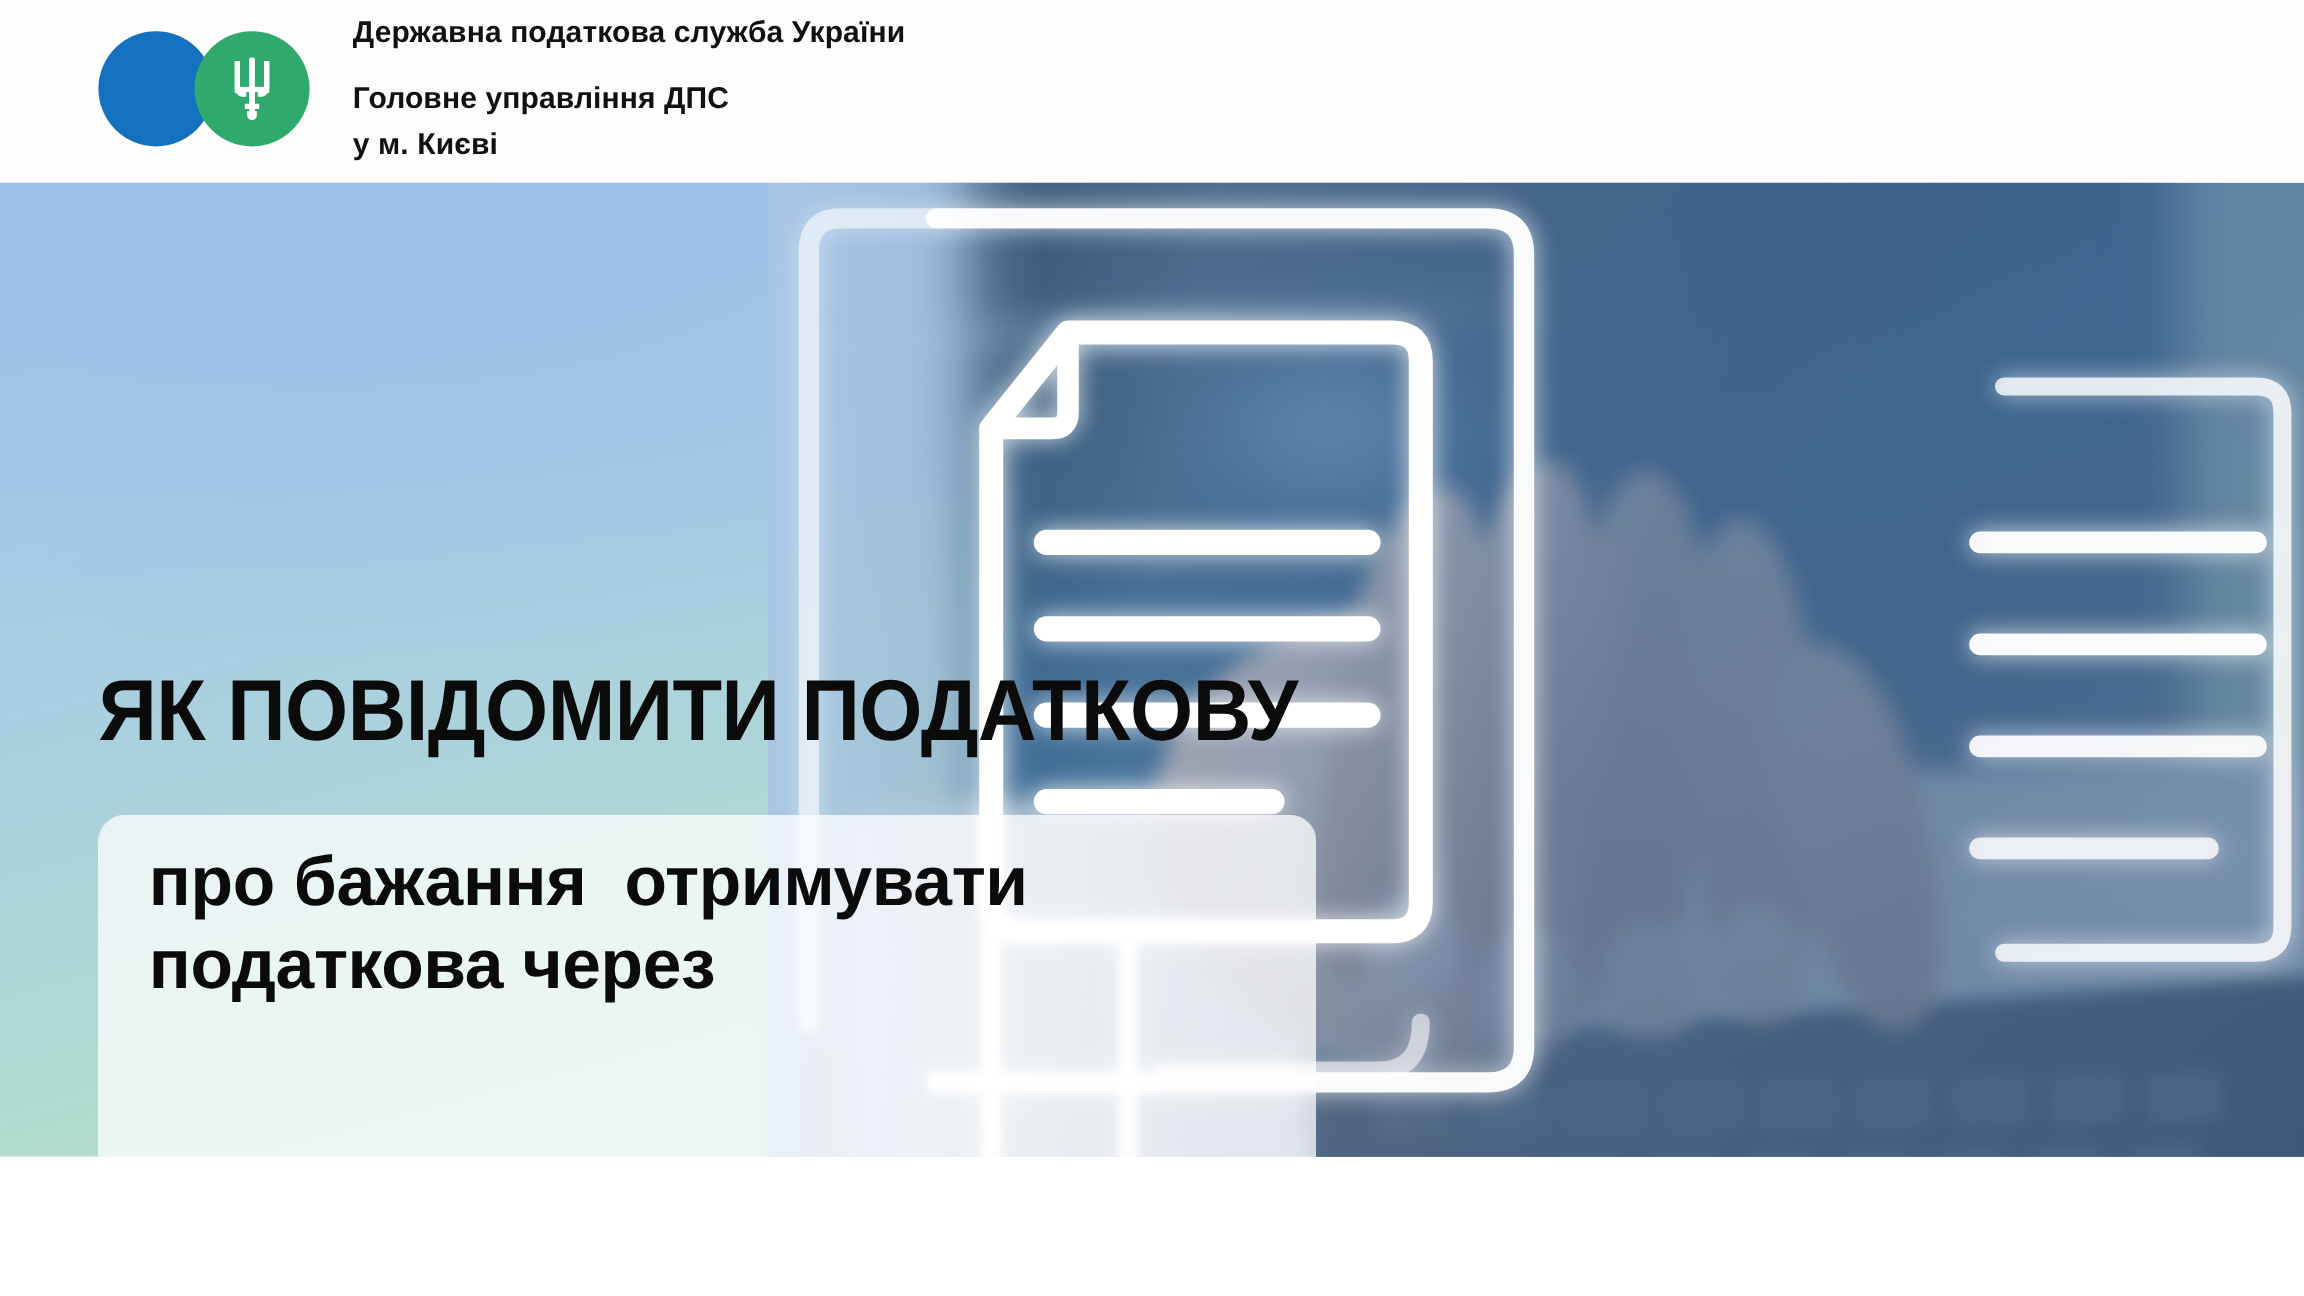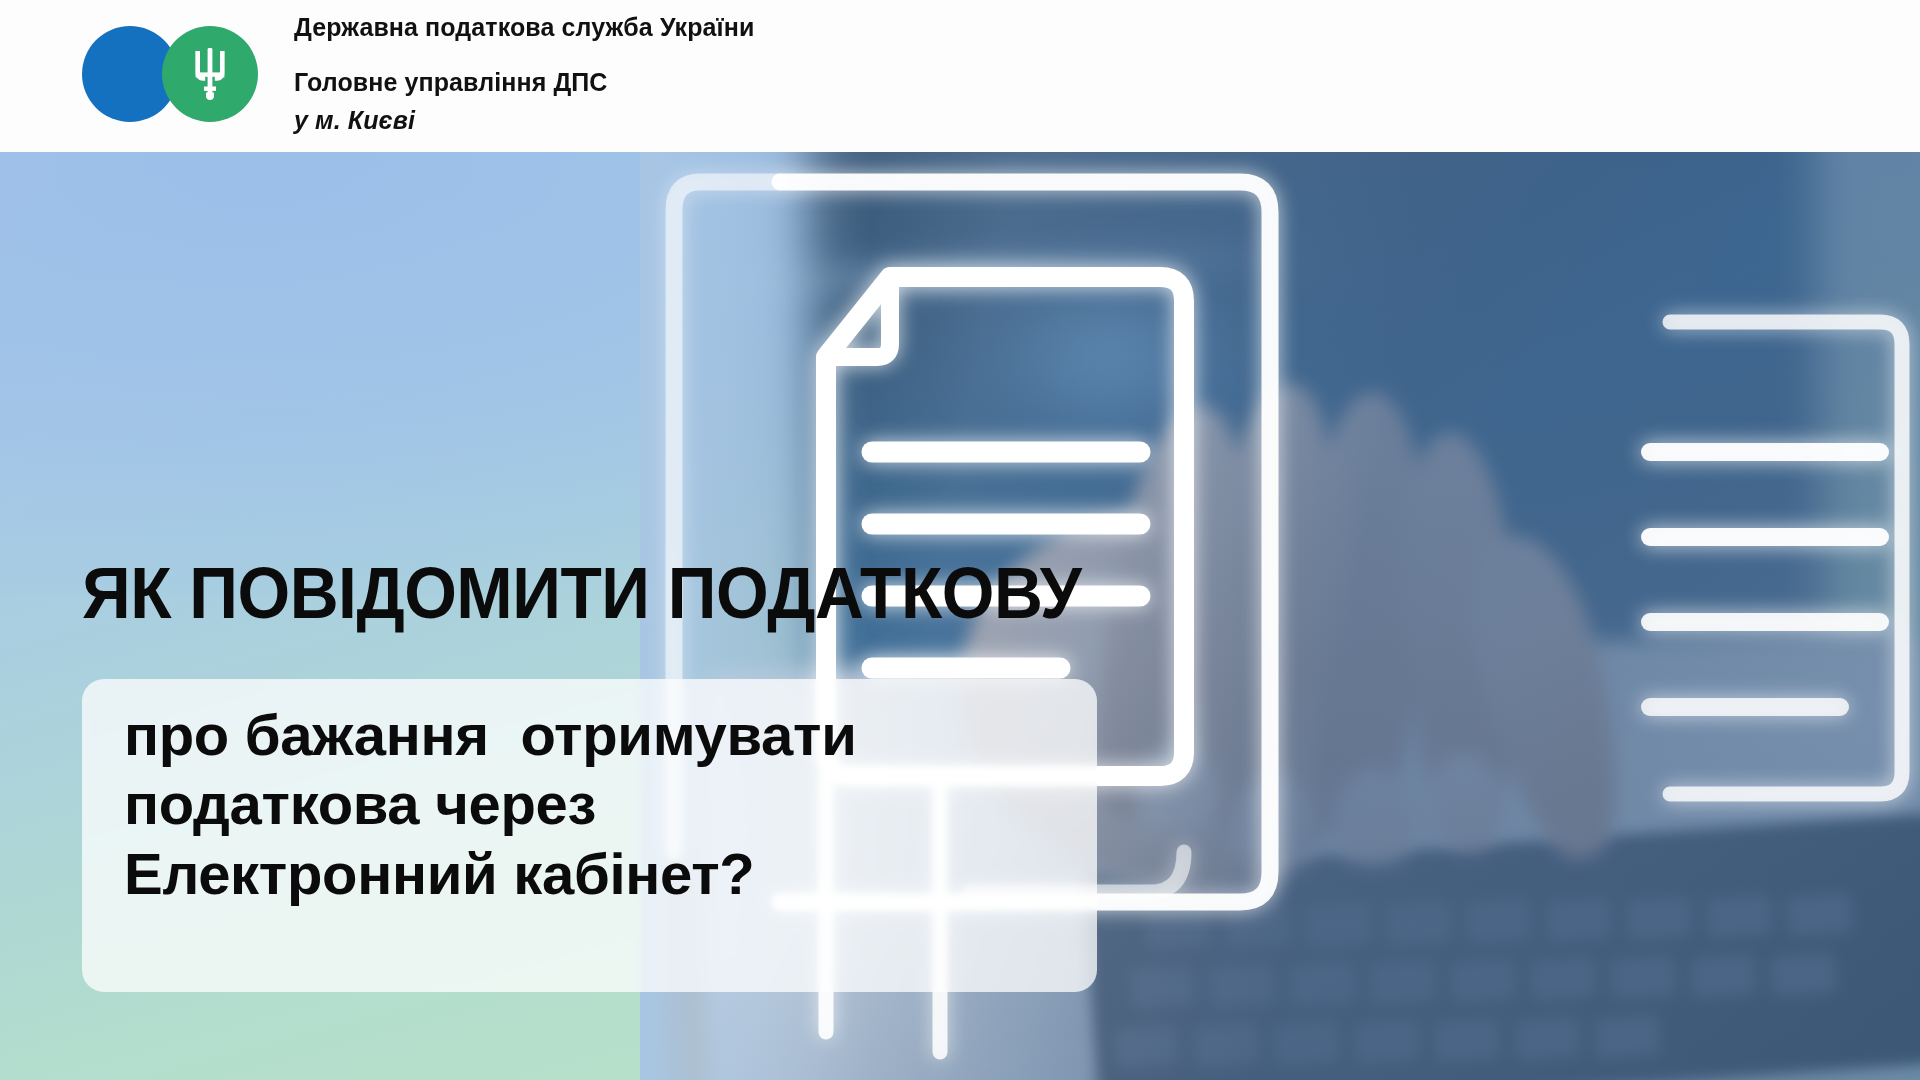--- a/index.html
+++ b/index.html
@@ -82,29 +82,29 @@
     letter-spacing: 0.1px;
     white-space: nowrap;
   }
   .header-line-2, .header-line-3 {
     font-size: 25px;
     font-weight: bold;
     letter-spacing: 0.1px;
     white-space: nowrap;
   }
   .header-line-2 { margin-top: 24px; }
-  .header-line-3 { margin-top: 7px; font-style: italic; }
+  .header-line-3 { margin-top: 7px; }
 
   
   .stage {
     position: absolute;
     left: 0;
     top: 152px;
     width: 1920px;
-    height: 928px;
+    height: 812px;
     overflow: hidden;
   }
 
   
   .bg-base {
     position: absolute;
     inset: 0;
     background:
       linear-gradient(165deg,
         #a9c6e8 0%,
@@ -456,21 +456,20 @@
       <div class="photo-fade"></div>
     </div>
 
     <div class="title">ЯК ПОВІДОМИТИ ПОДАТКОВУ</div>
 
     <div class="card"></div>
 
     <div class="card-text">
       <span class="card-line">про бажання  отримувати</span>
       <span class="card-line">податкова через</span>
-      <span class="card-line">Електронний кабінет?</span>
     </div>
 
   </div>
 
   <div class="header">
     <div class="header-inner">
 
       <div class="logo-marks">
         <div class="logo-circle-blue"></div>
         <div class="logo-circle-green"></div>

